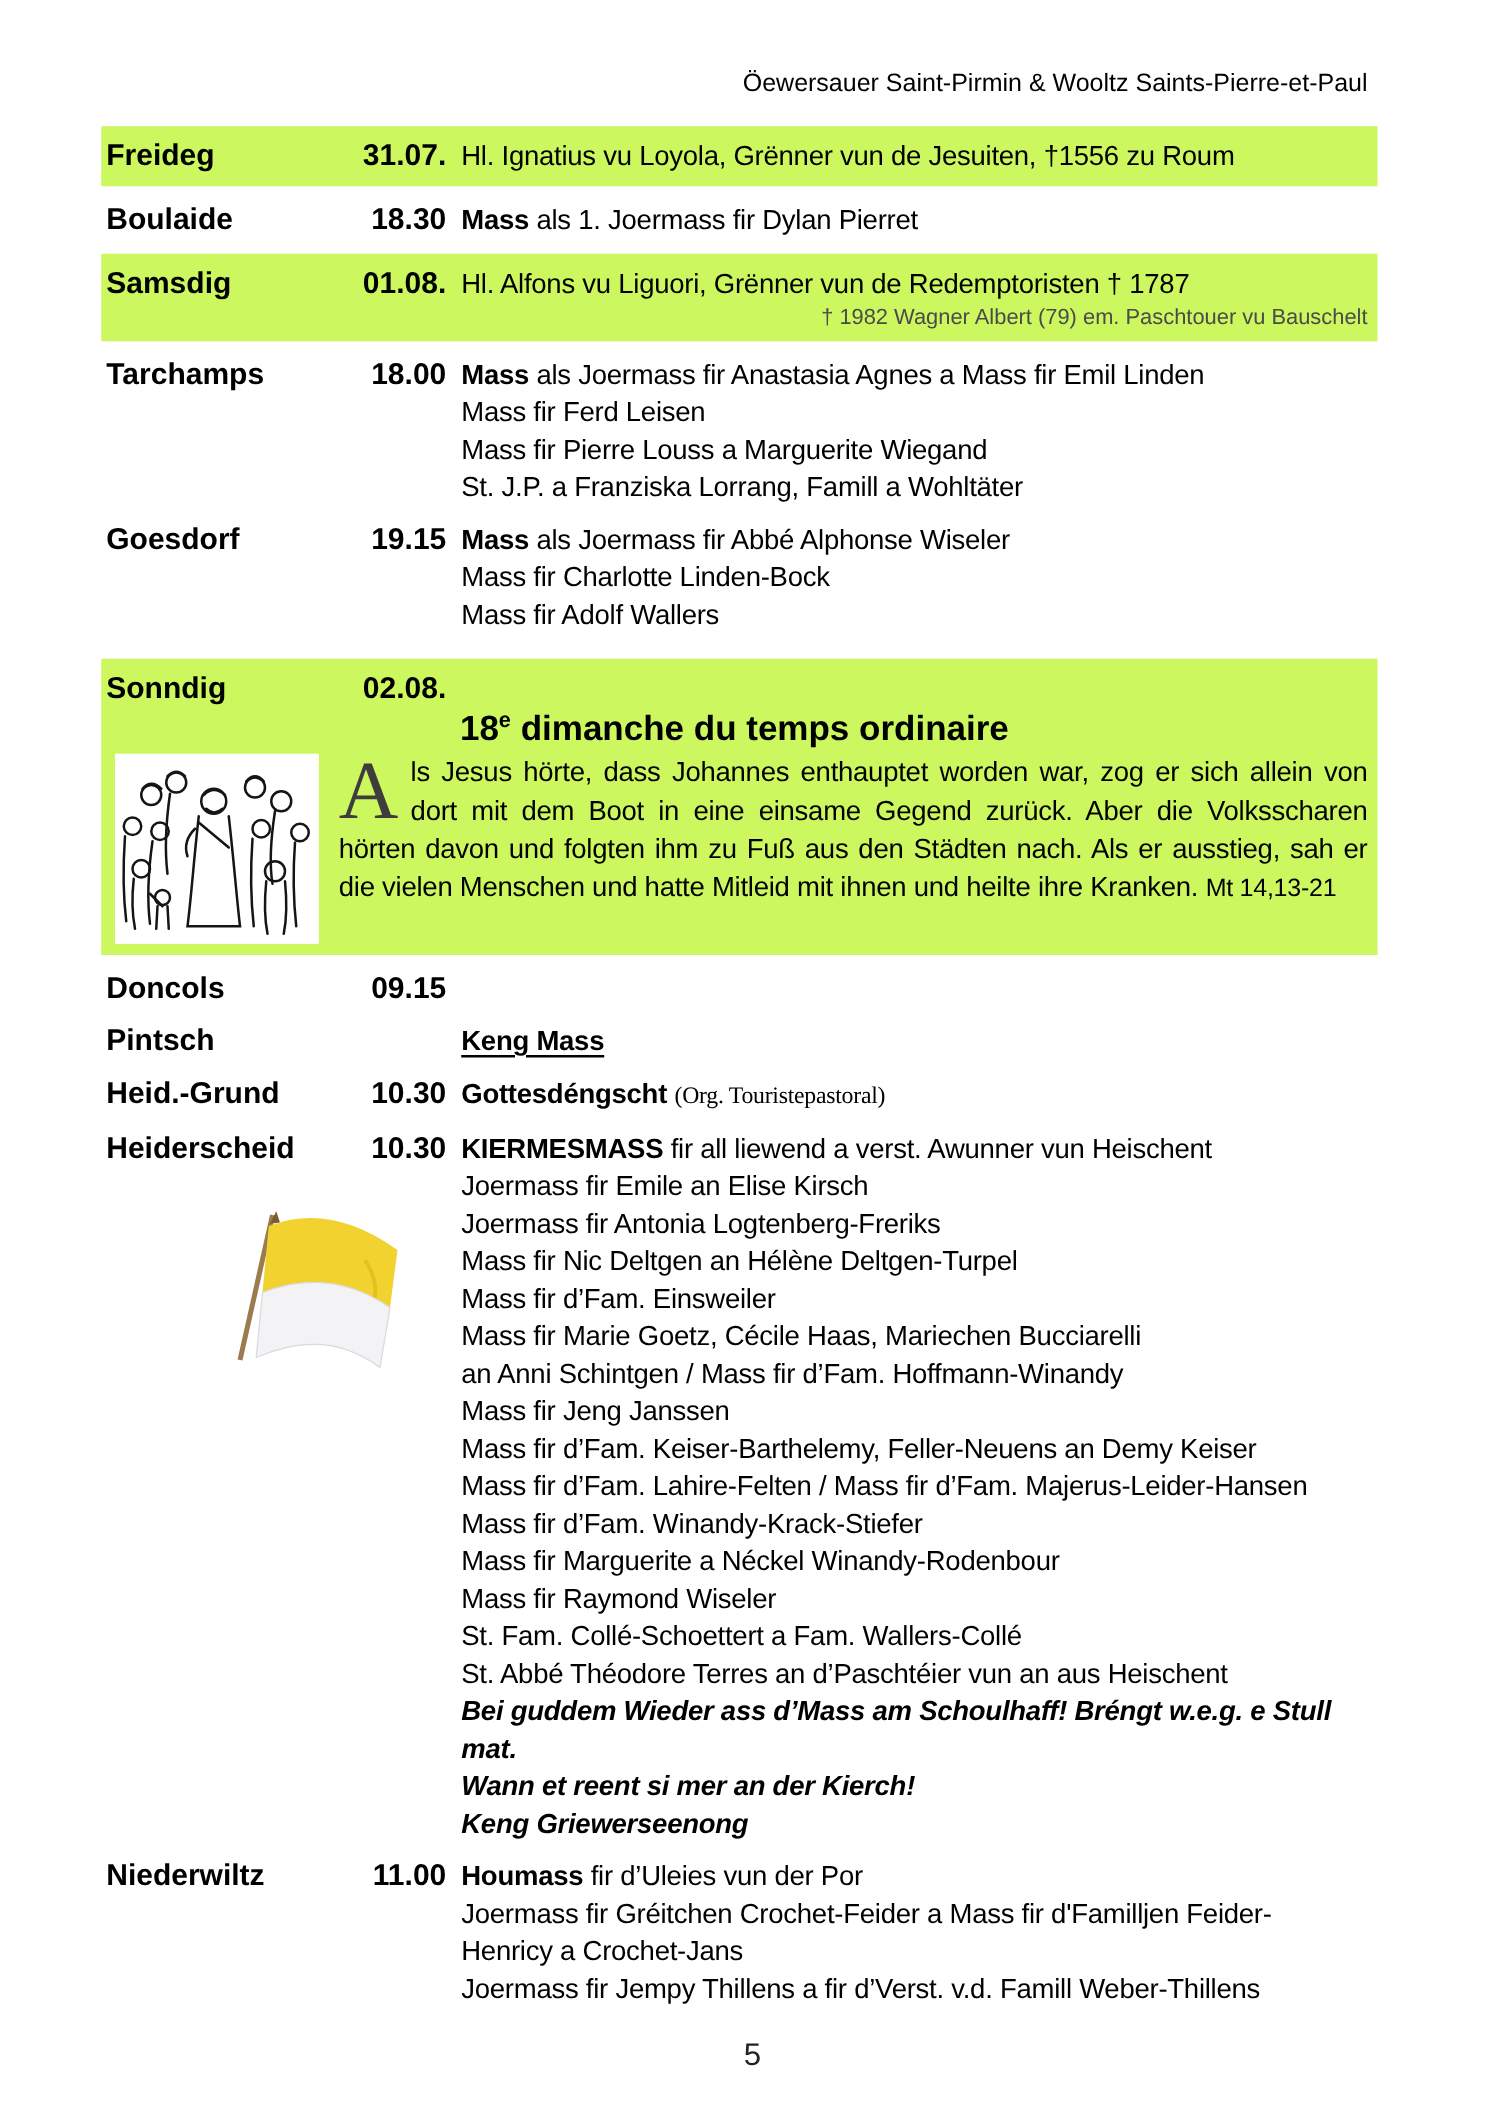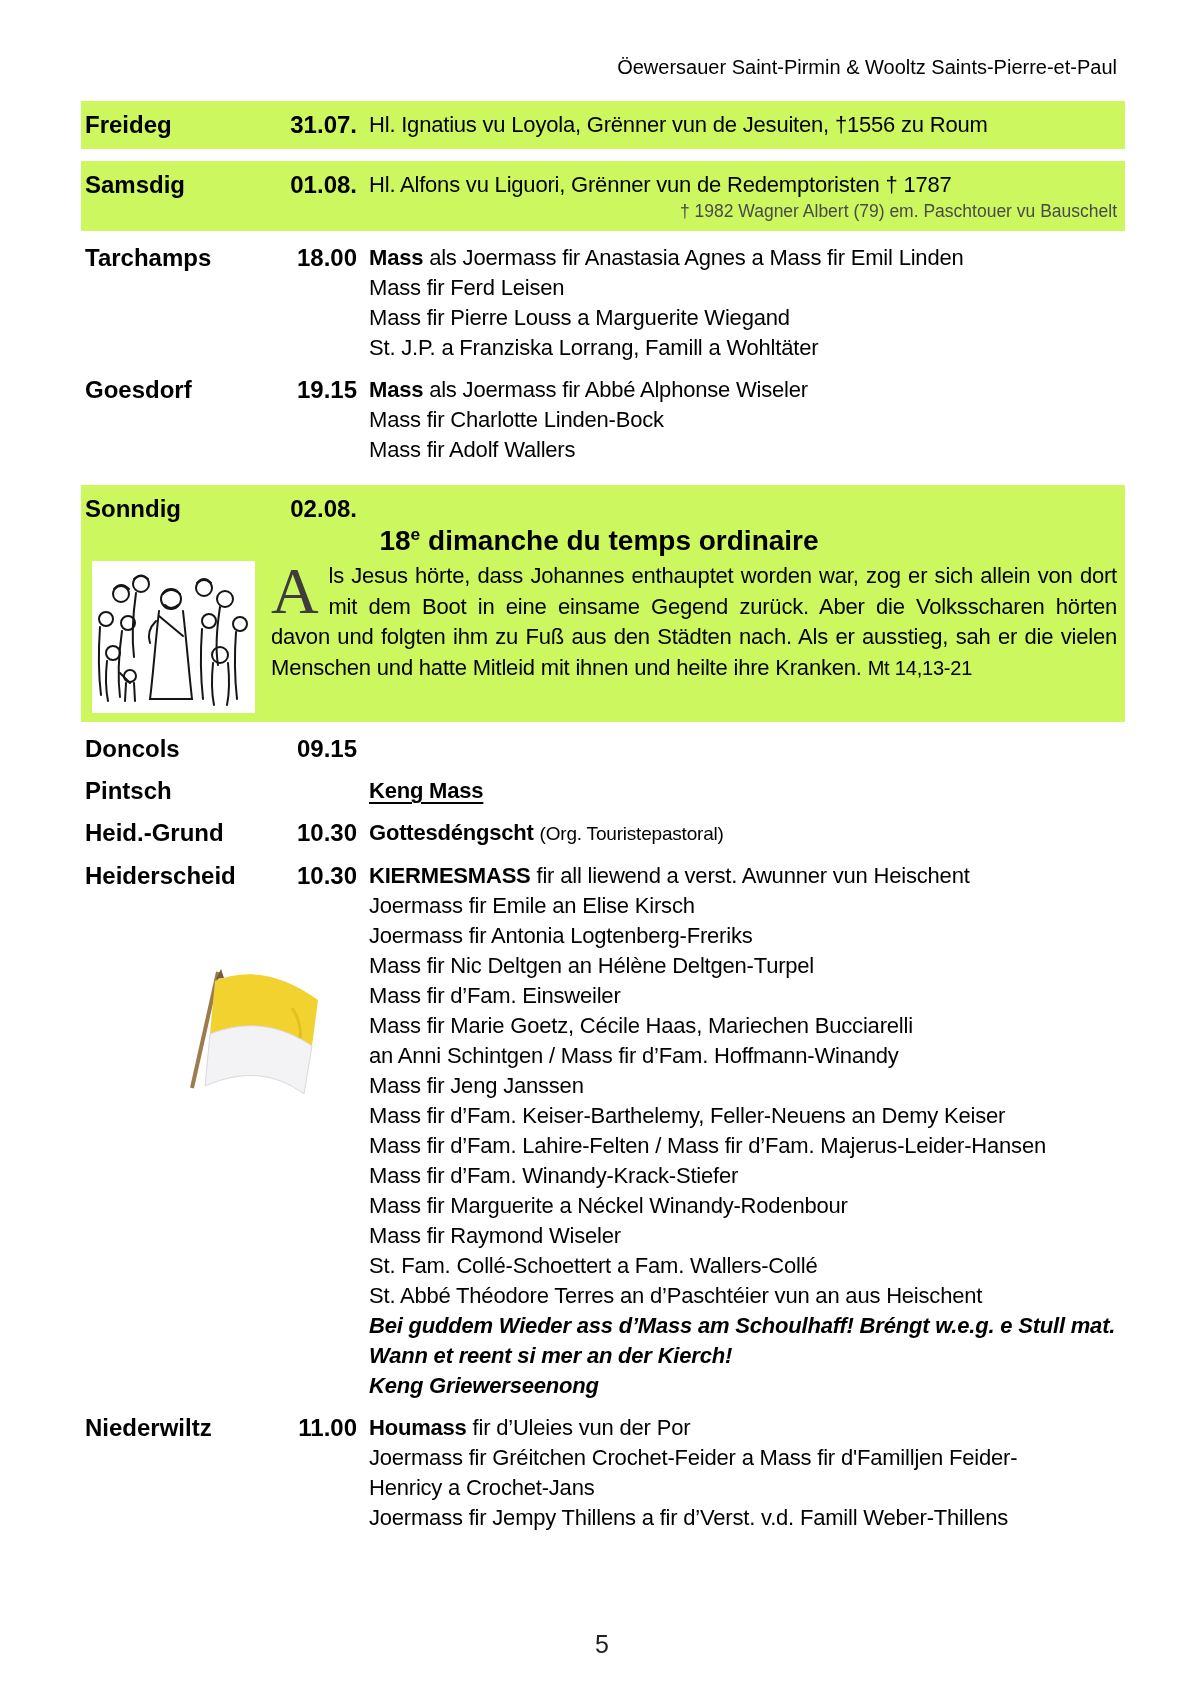--- a/index.html
+++ b/index.html
@@ -1,21 +1,21 @@
 <!DOCTYPE html>
 <html style="--hl: #ccf75e;"><head>
 <meta charset="utf-8">
 <style>
   html,body{margin:0;padding:0;background:#ffffff;}
   .page{
     position:relative;
     width:1204px;height:1695px;
     background:#ffffff;
     box-sizing:border-box;
-    padding:55px 79px 0 81px;
+    padding:55px 102px 0 81px;
     font-family:"Liberation Sans",sans-serif;
     color:#000;
     overflow:hidden;
   }
   .header{
     text-align:right;
     font-size:20px;
     line-height:24px;
     padding-right:8px;
     margin-bottom:22px;
@@ -30,21 +30,21 @@
     line-height:30px;
     gap:12px;
   }
   .day{font-weight:bold;font-size:24px;padding-left:4px;white-space:nowrap;}
   .time{font-weight:bold;font-size:24px;text-align:right;white-space:nowrap;}
   .desc{letter-spacing:-0.2px;}
   .line{min-height:30px;}
   .seg-b{font-weight:bold;}
   .seg-bi{font-weight:bold;font-style:italic;}
   .seg-bu{font-weight:bold;text-decoration:underline;text-decoration-thickness:2px;text-underline-offset:4px;}
-  .seg-sm{font-size:19px;}
+  .seg-sm{font-size:19px;font-family:Liberation Serif, serif;}
   .note{
     font-size:17.5px;
     color:#4a4a4a;
     text-align:right;
     padding-right:8px;
     line-height:21px;
     margin-top:1px;
   }
   
   .sonndig{margin-top:20px;padding:8px 0 10px 0;}
@@ -99,20 +99,29 @@
 
   <div class="header">Öewersauer Saint-Pirmin &amp; Wooltz Saints-Pierre-et-Paul</div>
 
   <div id="top-rows">
       <div class="block band">
         <div class="row">
           <div class="day">Freideg</div>
           <div class="time">31.07.</div>
           <div class="desc">
             <div class="line"><span>Hl. Ignatius vu Loyola, Grënner vun de Jesuiten, †1556 zu Roum</span></div>
+          </div>
+        </div>
+      </div>
+      <div class="block">
+        <div class="row">
+          <div class="day">Boulaide</div>
+          <div class="time">18.30</div>
+          <div class="desc">
+            <div class="line"><span class="seg-b">Mass</span><span> als 1. Joermass fir Dylan Pierret</span></div>
           </div>
         </div>
       </div>
       <div class="block band">
         <div class="row">
           <div class="day">Samsdig</div>
           <div class="time">01.08.</div>
           <div class="desc">
             <div class="line"><span>Hl. Alfons vu Liguori, Grënner vun de Redemptoristen † 1787</span></div>
           </div>

